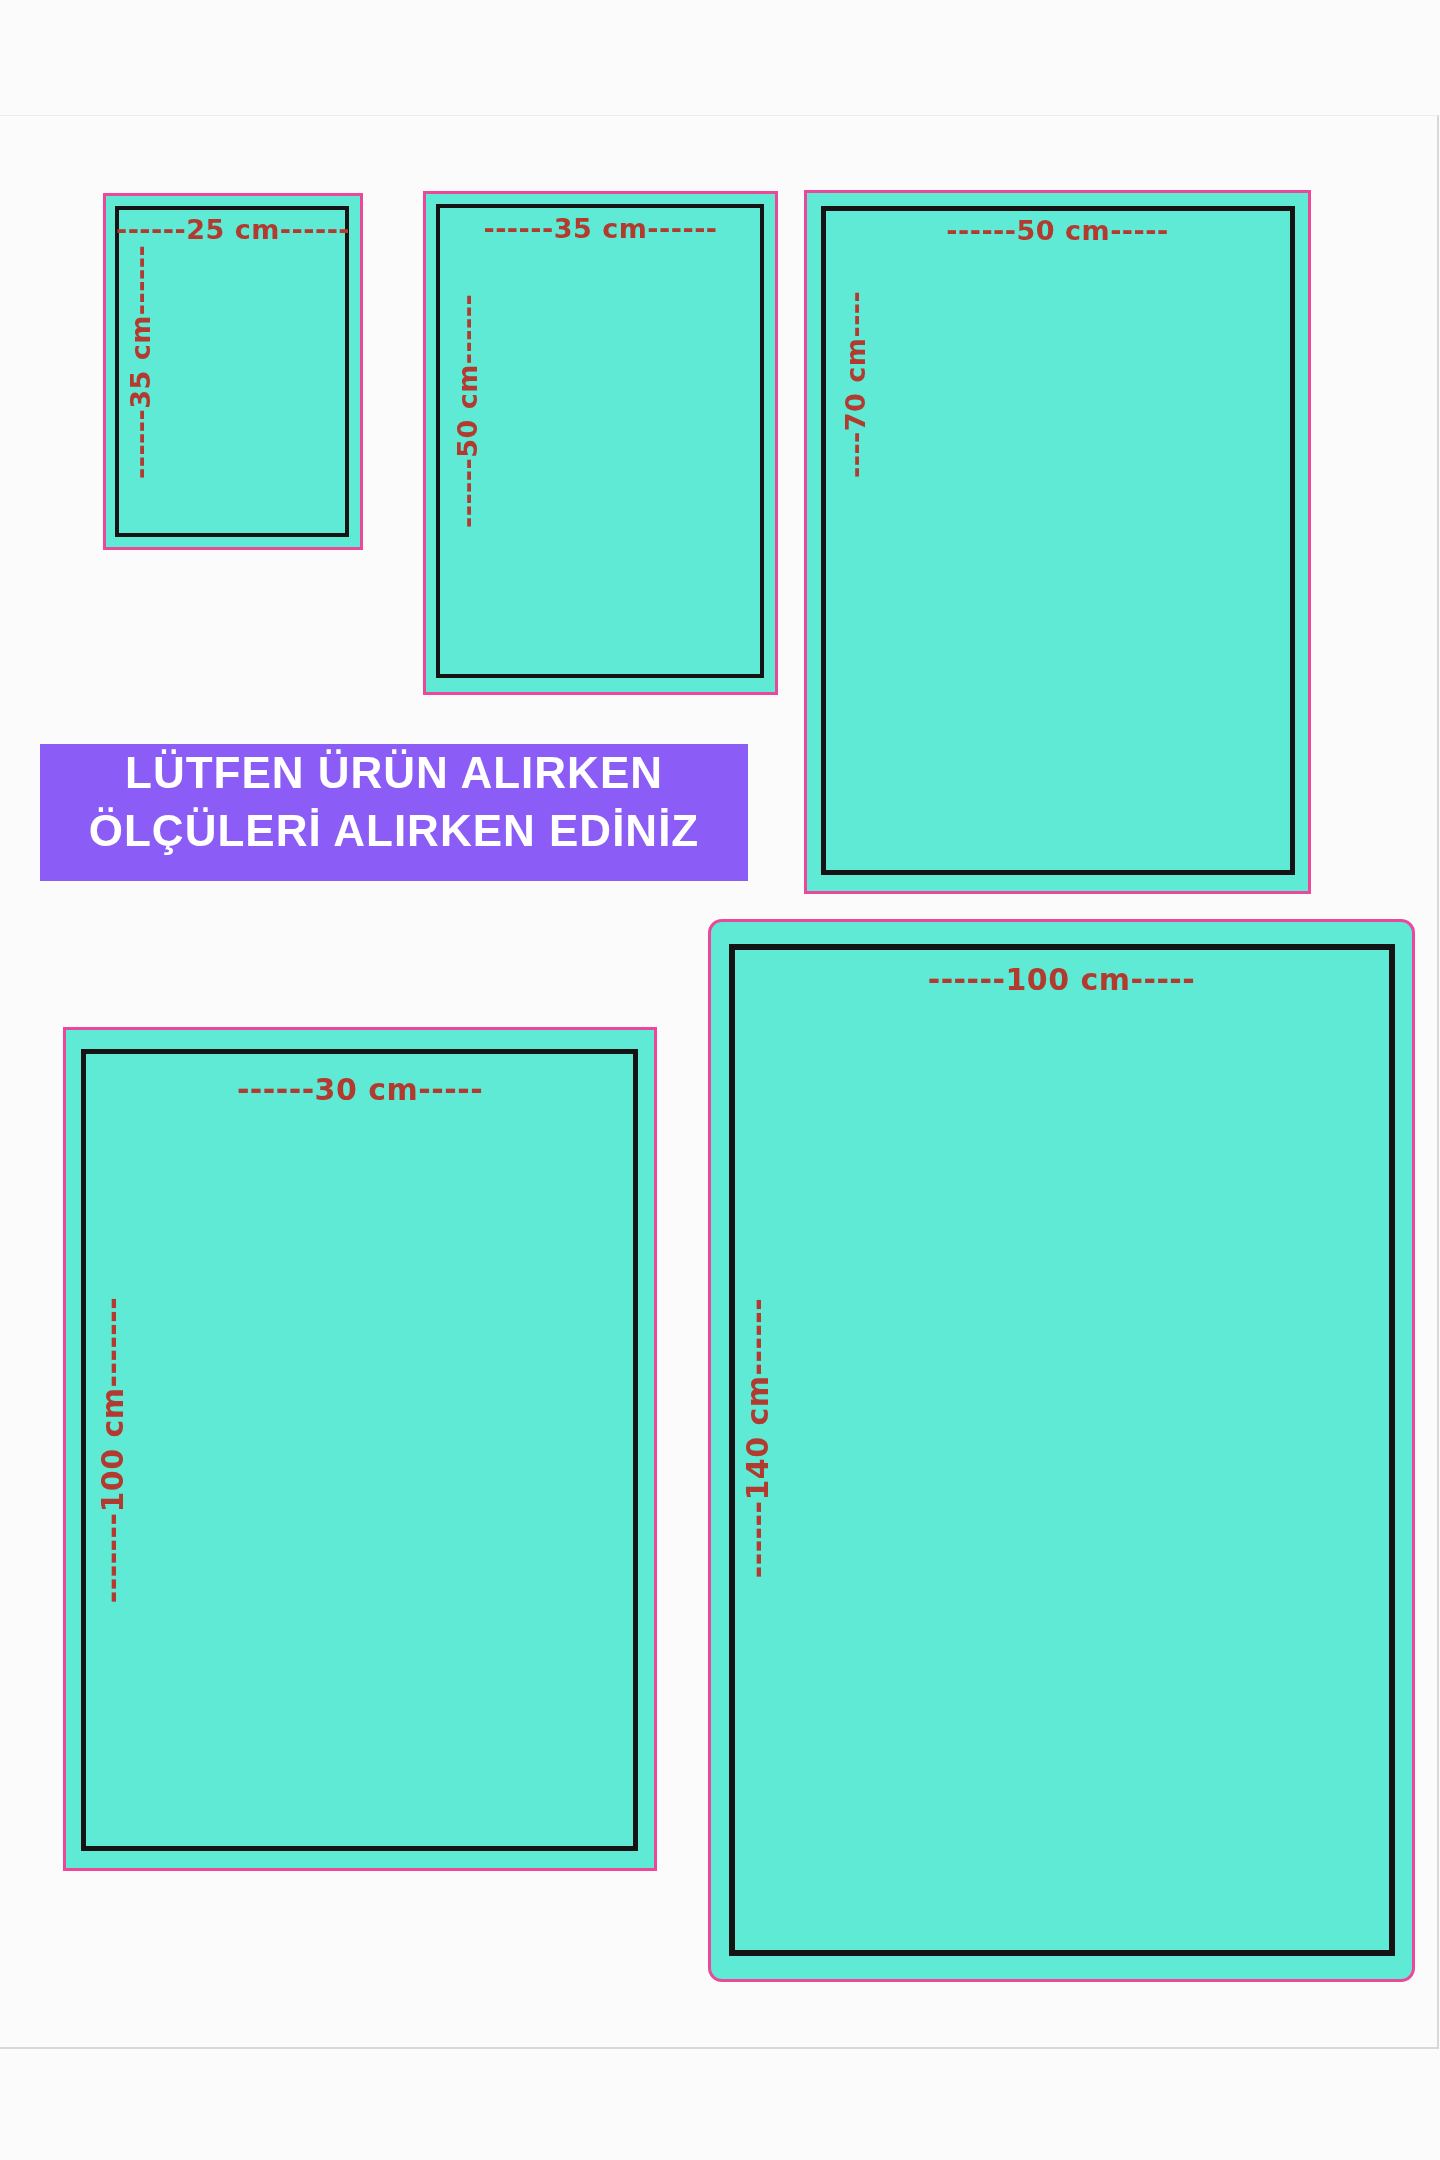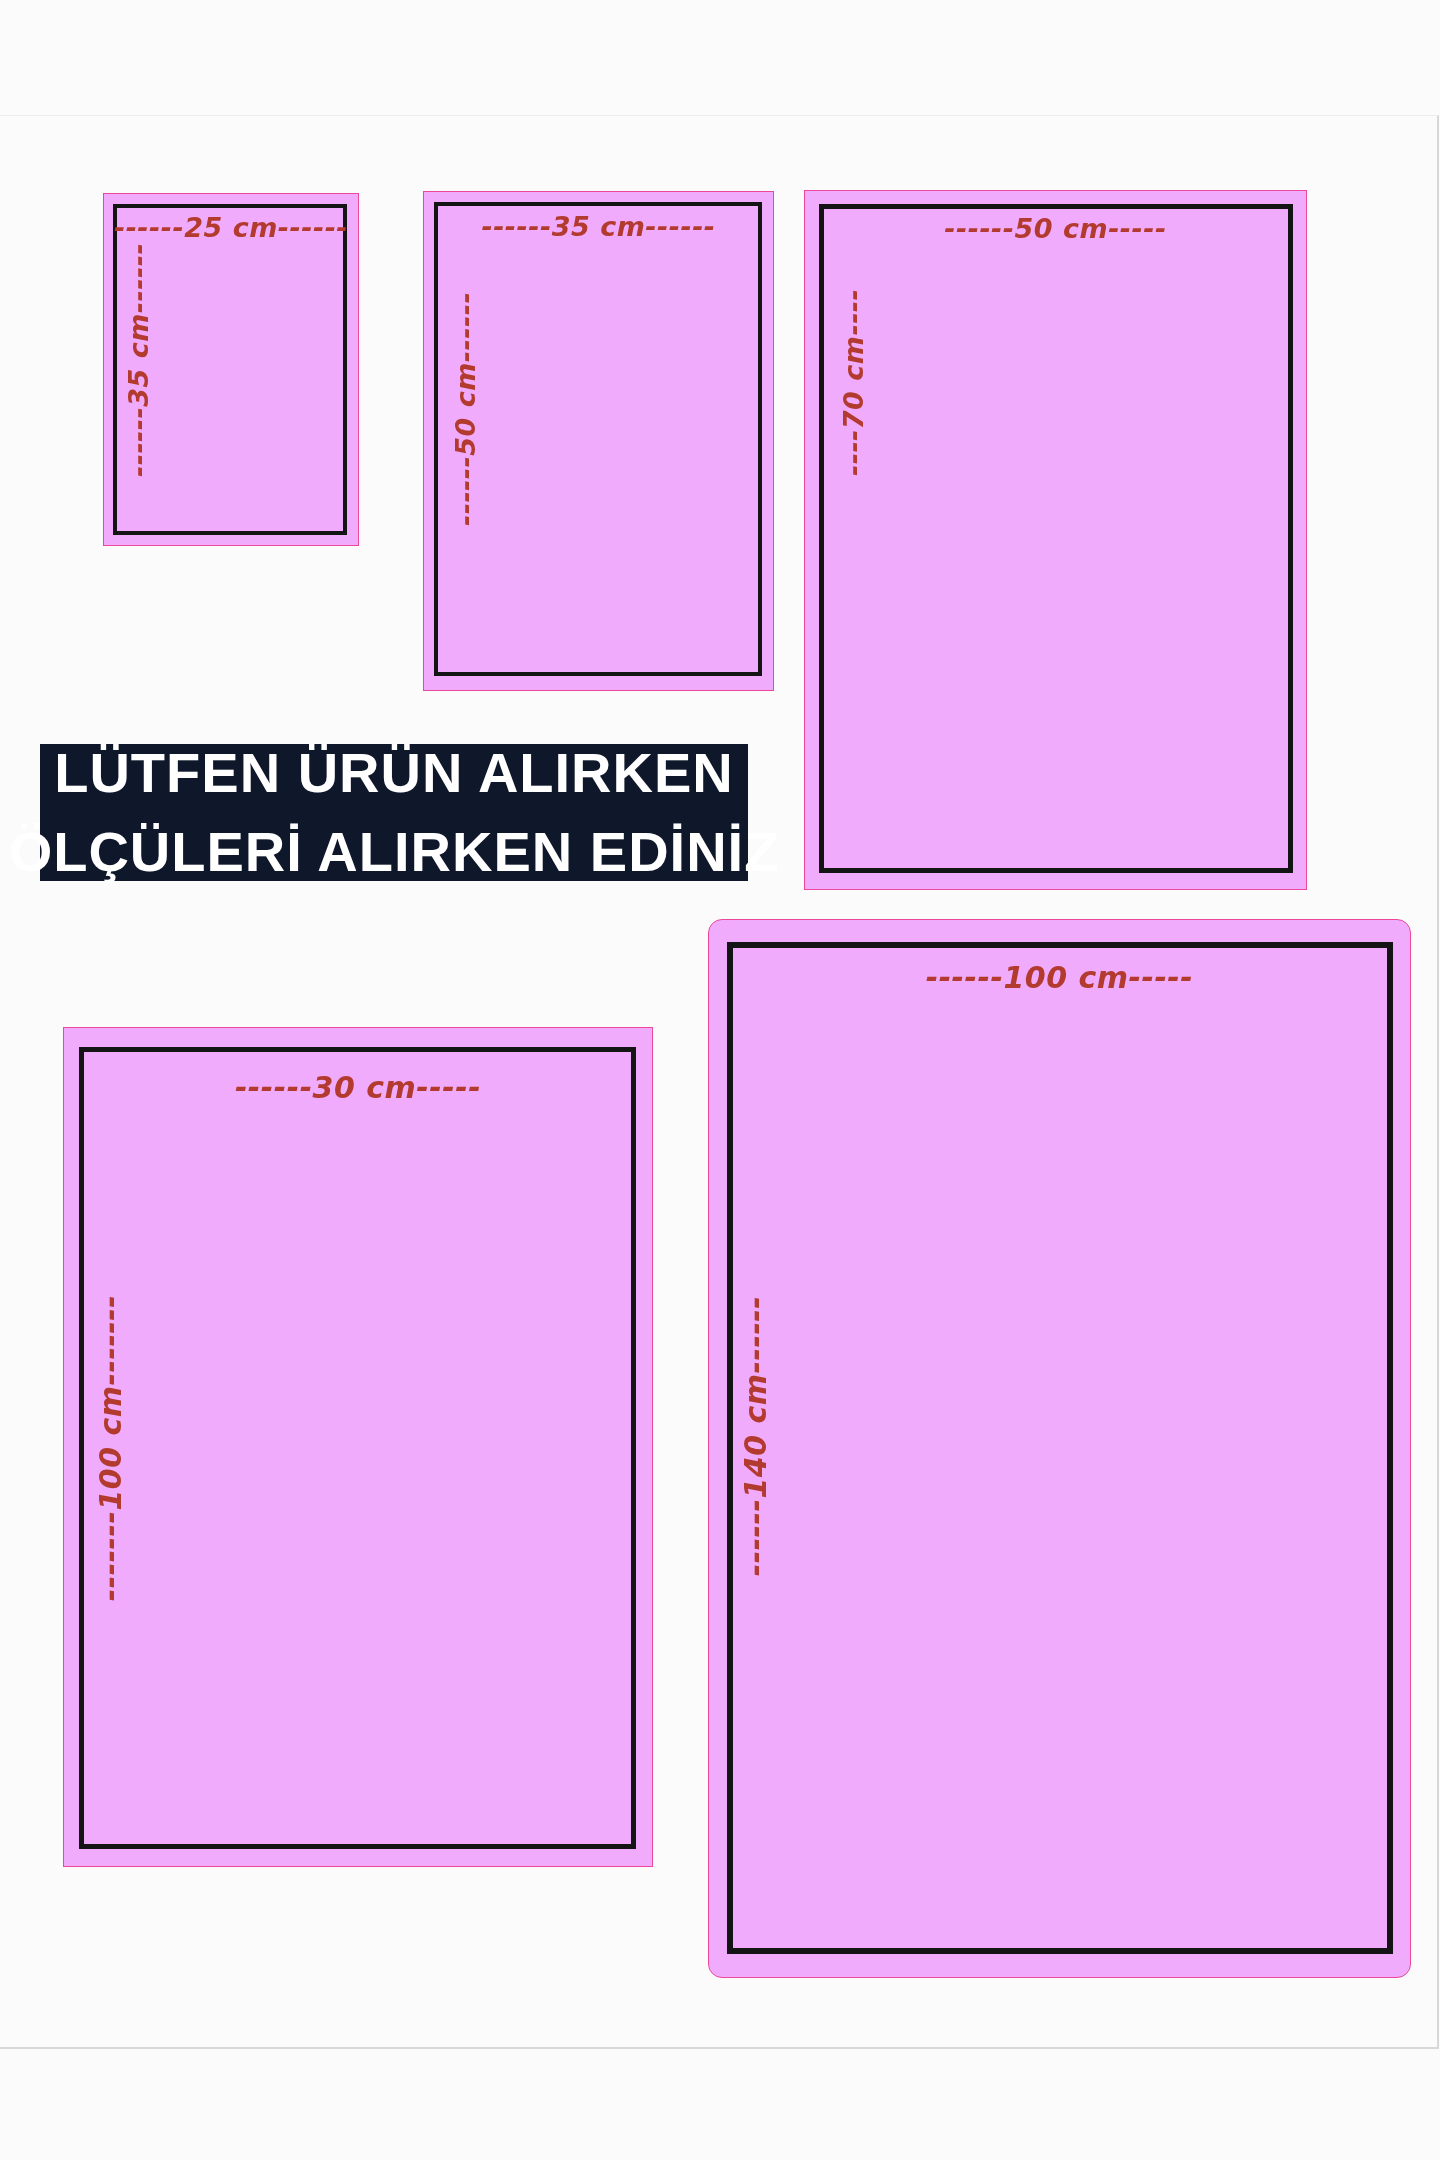--- a/index.html
+++ b/index.html
@@ -11,21 +11,21 @@
   }
   
   .sheet{
     position:absolute;left:0;top:115px;width:1437px;height:1931px;
     border-top:1px solid #ededed;
     border-right:2px solid #d8d8d8;
     border-bottom:2px solid #d8d8d8;
     background:transparent;
   }
   
-  .sbox{position:absolute;background:#f0abfc;border:1px solid #ec4899;font-style:italic;}
+  .sbox{position:absolute;background:#5eead4;border:3px solid #ec4899;}
   .frame{position:absolute;border-style:solid;border-color:#141414;}
   .wlabel{
     position:absolute;left:0;right:0;text-align:center;
     color:#b23a2e;font-weight:bold;white-space:nowrap;
   }
   .vlabel{
     position:absolute;height:30px;line-height:30px;text-align:center;
     color:#b23a2e;font-weight:bold;white-space:nowrap;
     transform:rotate(-90deg);
   }
@@ -54,24 +54,24 @@
   #b4 .vlabel{left:-133px;top:405px;width:360px;}
   
   #b5{left:708px;top:919px;width:701px;height:1057px;border-radius:14px;}
   #b5 .frame{left:18px;top:22px;right:17px;bottom:23px;border-width:6px;}
   #b5 .wlabel{top:40px;}
   #b5 .vlabel{left:-112px;top:501px;width:318px;}
 
   
   .banner{
     position:absolute;left:40px;top:744px;width:708px;height:137px;
-    background:#0f172a;color:#ffffff;
-    display:flex;flex-direction:column;justify-content:space-between;align-items:center;
+    background:#8b5cf6;color:#ffffff;
+    display:flex;flex-direction:column;justify-content:flex-start;align-items:center;
     font-family:"Liberation Sans","DejaVu Sans",sans-serif;
-    font-weight:bold;font-size:56px;line-height:58px;letter-spacing:1px;
+    font-weight:bold;font-size:44px;line-height:58px;letter-spacing:1px;
     white-space:nowrap;
   }
 </style>
 </head>
 <body>
 
 <div class="sheet"></div>
 
 <div class="sbox" id="b1">
   <div class="frame"></div>

